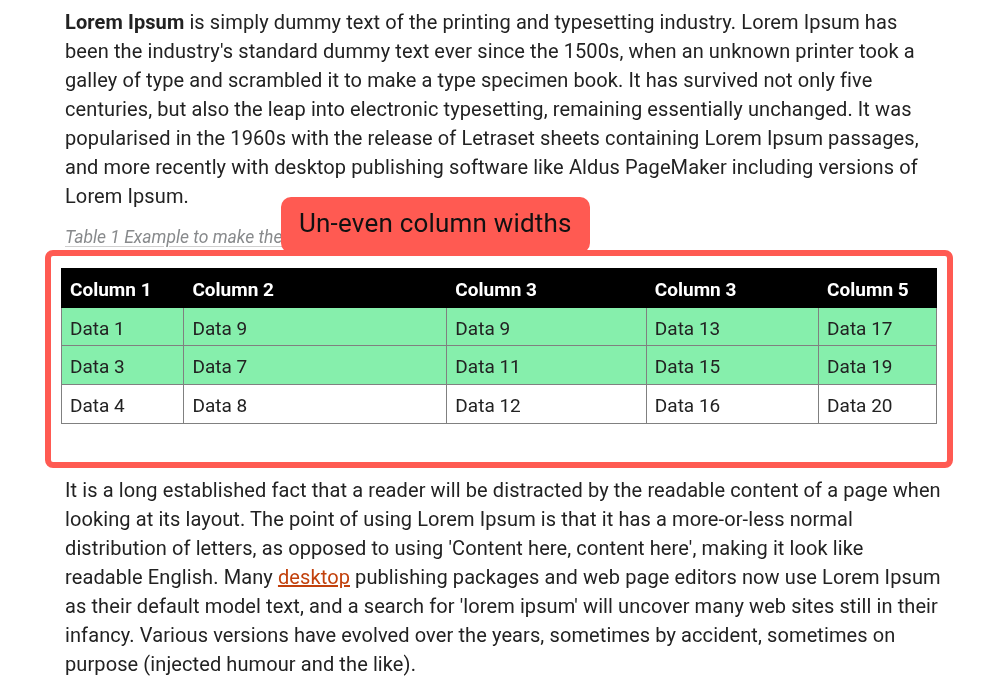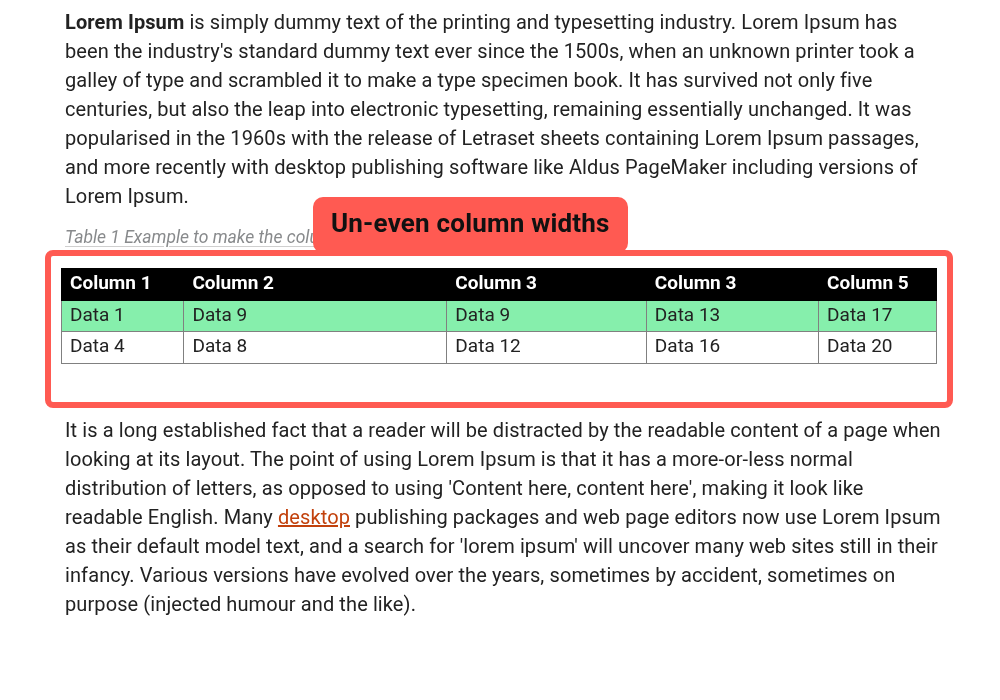--- a/index.html
+++ b/index.html
@@ -26,27 +26,26 @@
   }
   .bold { font-weight: 700; }
 
   
   .callout {
     position: absolute;
     left: 281px;
     top: 197px;
     background: #ff5a52;
     color: #111;
-    font-weight: 700;
+    font-weight: 400;
     font-size: 26px;
     padding: 8px 18px 10px 18px;
     border-radius: 10px;
     z-index: 5;
     letter-spacing: 0.2px;
-    margin-left: 32px;
   }
 
   
   .caption {
     font-style: italic;
     color: #888a8c;
     text-decoration: underline;
     text-decoration-color: #cfcfcf;
     text-underline-offset: 3px;
     font-size: 17.5px;
@@ -67,21 +66,21 @@
   }
 
   table {
     width: 100%;
     border-collapse: collapse;
     font-size: 19px;
   }
   th, td {
     border: 1px solid #808080;
     text-align: left;
-    padding: 0 8px 3px 8px;
+    padding: 7px 8px 3px 8px;
     white-space: nowrap;
   }
   th {
     background: #000;
     color: #fff;
     font-weight: 700;
     border-color: #000;
   }
   
   th:nth-child(1), td:nth-child(1) { width: 13.5%; }
@@ -120,20 +119,27 @@
       </tr>
     </thead>
     <tbody>
       <tr class="odd">
         <td>Data 1</td>
         <td>Data 9</td>
         <td>Data 9</td>
         <td>Data 13</td>
         <td>Data 17</td>
       </tr>
+      <tr class="odd">
+        <td>Data 3</td>
+        <td>Data 7</td>
+        <td>Data 11</td>
+        <td>Data 15</td>
+        <td>Data 19</td>
+      </tr>
       <tr>
         <td>Data 4</td>
         <td>Data 8</td>
         <td>Data 12</td>
         <td>Data 16</td>
         <td>Data 20</td>
       </tr>
     </tbody>
   </table>
 </div>

